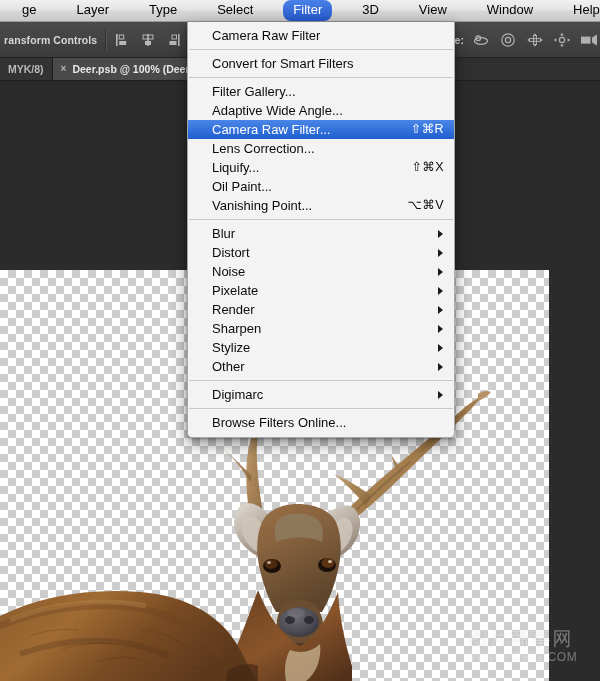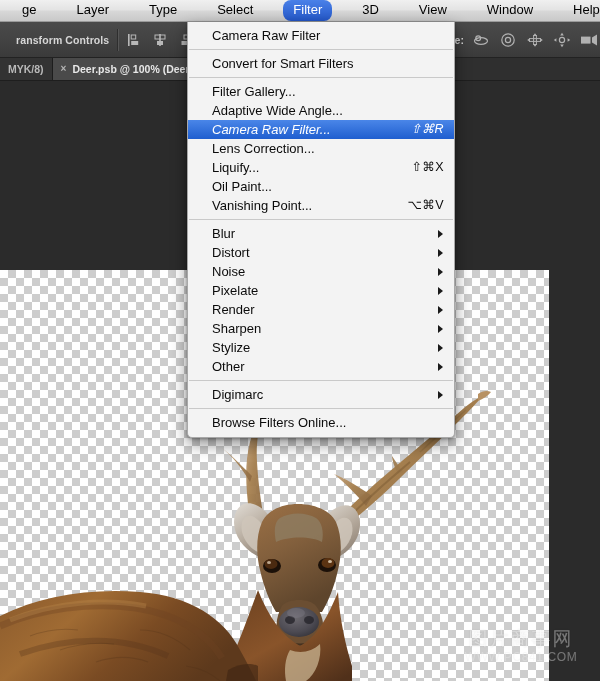--- a/index.html
+++ b/index.html
@@ -67,21 +67,21 @@
     border-bottom: 1px solid #222;
     box-sizing: border-box;
     display: flex;
     align-items: center;
     z-index: 10;
   }
   #opt-left {
     display: flex;
     align-items: center;
     height: 100%;
-    padding-left: 16px;
+    padding-left: 4px;
   }
   .opt-label {
     color: #d6d6d6;
     font-size: 10.5px;
     font-weight: bold;
     white-space: nowrap;
     letter-spacing: .1px;
   }
   .opt-sep {
     width: 1px;
@@ -247,21 +247,20 @@
     width: 0; height: 0;
     border-left: 5px solid #1a1a1a;
     border-top: 4px solid transparent;
     border-bottom: 4px solid transparent;
     margin-right: 1px;
   }
   .mi.sel {
     background: #2f6fdd;
     background: linear-gradient(to bottom, #4a86e8 0%, #1f5ecf 100%);
     color: #ffffff;
-    font-style: italic;
   }
   .mi.sel .mi-key { color: #ffffff; }
   .mi-sep {
     height: 1px;
     background: #c9c9c9;
     margin: 4px 1px 4px 1px;
   }
 </style>
 </head>
 <body>

